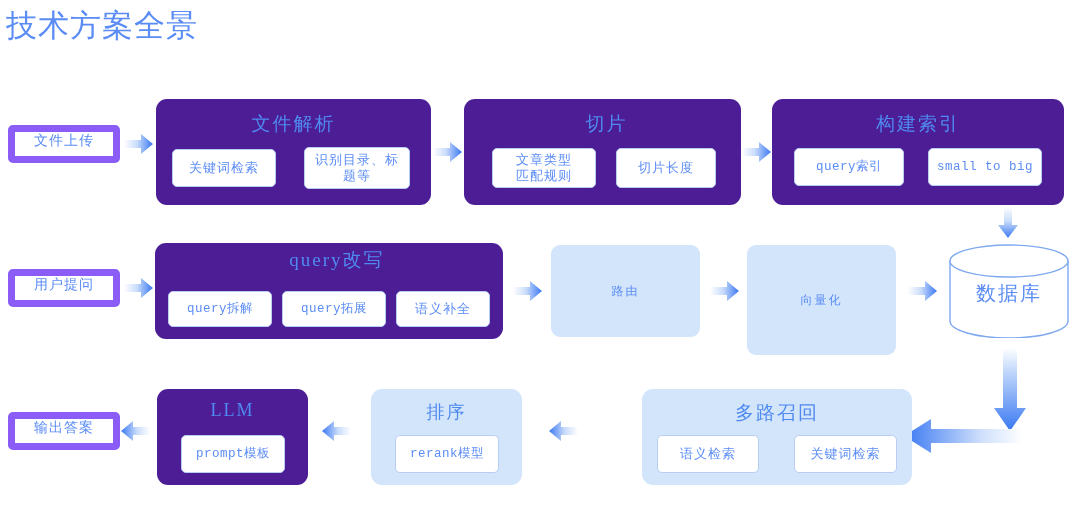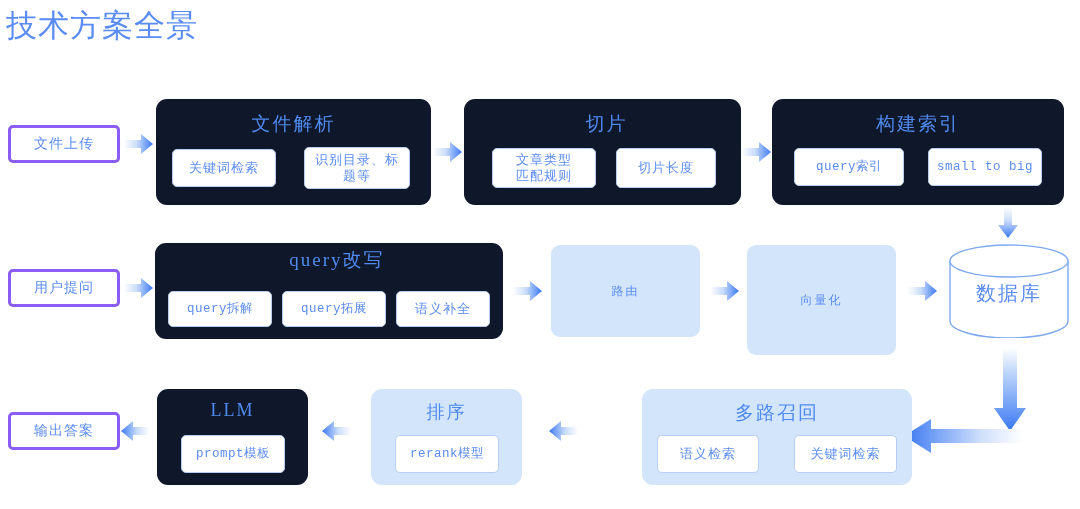--- a/index.html
+++ b/index.html
@@ -33,32 +33,31 @@
     font-family: "Liberation Serif", "DejaVu Serif", serif;
   }
   
   .node {
     position: absolute;
     box-sizing: border-box;
   }
   
   .term-box {
     background: #ffffff;
-    border: 3px solid #8b5cf6;
+    border: 7px solid #8b5cf6;
     border-radius: 5px;
     display: flex;
-    align-items: center;
     justify-content: center;
     color: #5b8cf5;
     font-size: 14px;
     letter-spacing: 1px;
   }
   
   .group-lavender {
-    background: #0f172a;
+    background: #4c1d95;
     border-radius: 11px;
   }
   
   .group-sky {
     background: #d3e5fb;
     border-radius: 11px;
   }
   
   .solid-sky {
     background: #d3e5fb;

